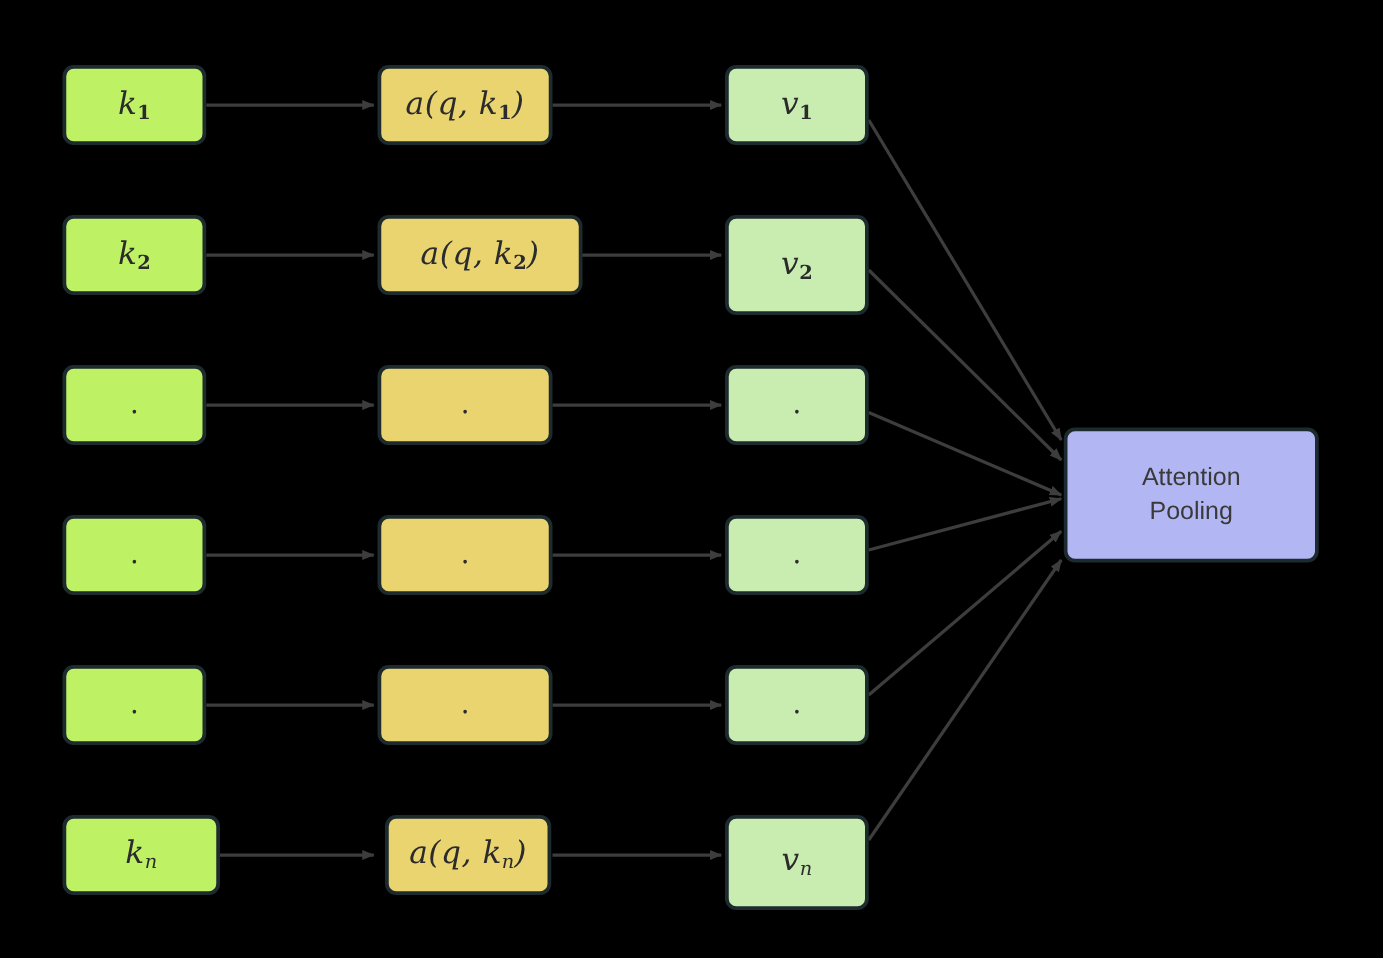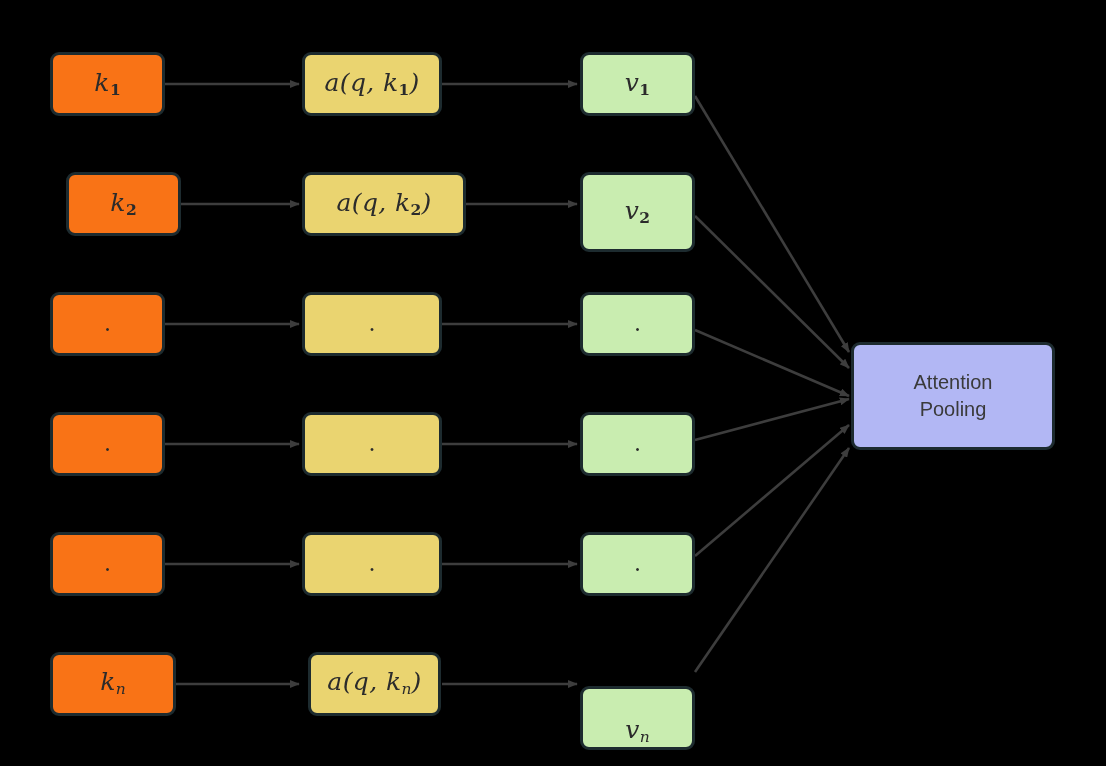--- a/index.html
+++ b/index.html
@@ -21,21 +21,21 @@
     border: 3px solid #1d2b2f;
     border-radius: 9px;
     display: flex;
     align-items: center;
     justify-content: center;
     color: #333333;
     line-height: 1.15;
     text-align: center;
     user-select: none;
   }
-  .node.key   { background: #f97316; justify-content: center; }
+  .node.key   { background: #bef264; justify-content: center; }
   .node.attn  { background: #ead470; text-align: center; }
   .node.value { background: #c9edb0; }
   .node.pool  { background: #b2b7f4; }
 
   .mathlabel {
     font-family: "DejaVu Serif", "Liberation Serif", serif;
     font-style: italic;
     font-size: 25px;
     color: #2b2b2b;
     letter-spacing: 0.4px;
@@ -118,21 +118,21 @@
     <span class="mathlabel">
       <span>a(q, </span><i>k</i><sub>1</sub><span>)</span>
     </span>
   </div>
   <div class="node value" style="left:580px; top:52px; width:115px; height:64px;align-items:center;">
     <span class="mathlabel">
       <i>v</i><sub>1</sub>
     </span>
   </div>
 
-  <div class="node key" style="left:50px; top:172px; width:115px; height:64px;margin-left:16px;">
+  <div class="node key" style="left:50px; top:172px; width:115px; height:64px;">
     <span class="mathlabel">
       <i>k</i><sub>2</sub>
     </span>
   </div>
   <div class="node attn" style="left:302px; top:172px; width:164px; height:64px;">
     <span class="mathlabel">
       <span>a(q, </span><i>k</i><sub>2</sub><span>)</span>
     </span>
   </div>
   <div class="node value" style="left:580px; top:172px; width:115px; height:80px;">
@@ -174,21 +174,21 @@
   <div class="node key" style="left:50px; top:652px; width:126px; height:64px;">
     <span class="mathlabel">
       <i>k</i><sub class="ital">n</sub>
     </span>
   </div>
   <div class="node attn" style="left:308px; top:652px; width:133px; height:64px;">
     <span class="mathlabel">
       <span>a(q, </span><i>k</i><sub class="ital">n</sub><span>)</span>
     </span>
   </div>
-  <div class="node value" style="left:580px; top:686px; width:115px; height:64px;align-items:flex-end;">
+  <div class="node value" style="left:580px; top:652px; width:115px; height:76px;">
     <span class="mathlabel">
       <i>v</i><sub class="ital">n</sub>
     </span>
   </div>
 
   <div class="node pool" style="left:851px; top:342px; width:204px; height:108px;">
     <span class="poollabel">
       <span>Attention</span><br>
       <span>Pooling</span>
     </span>

